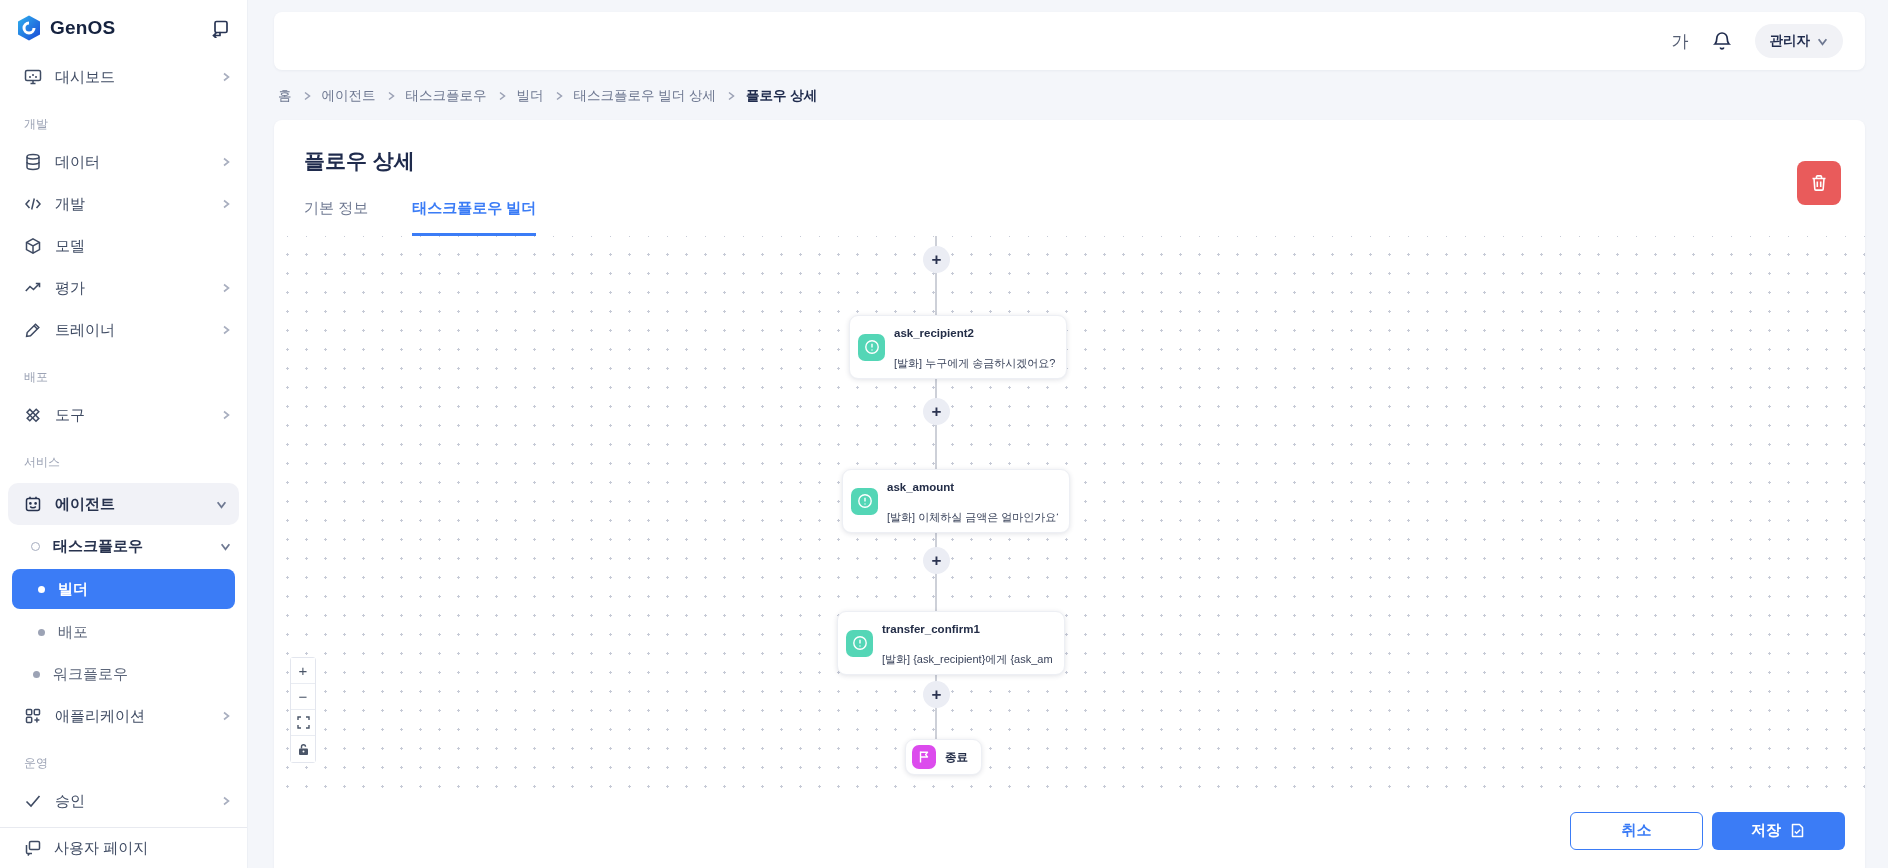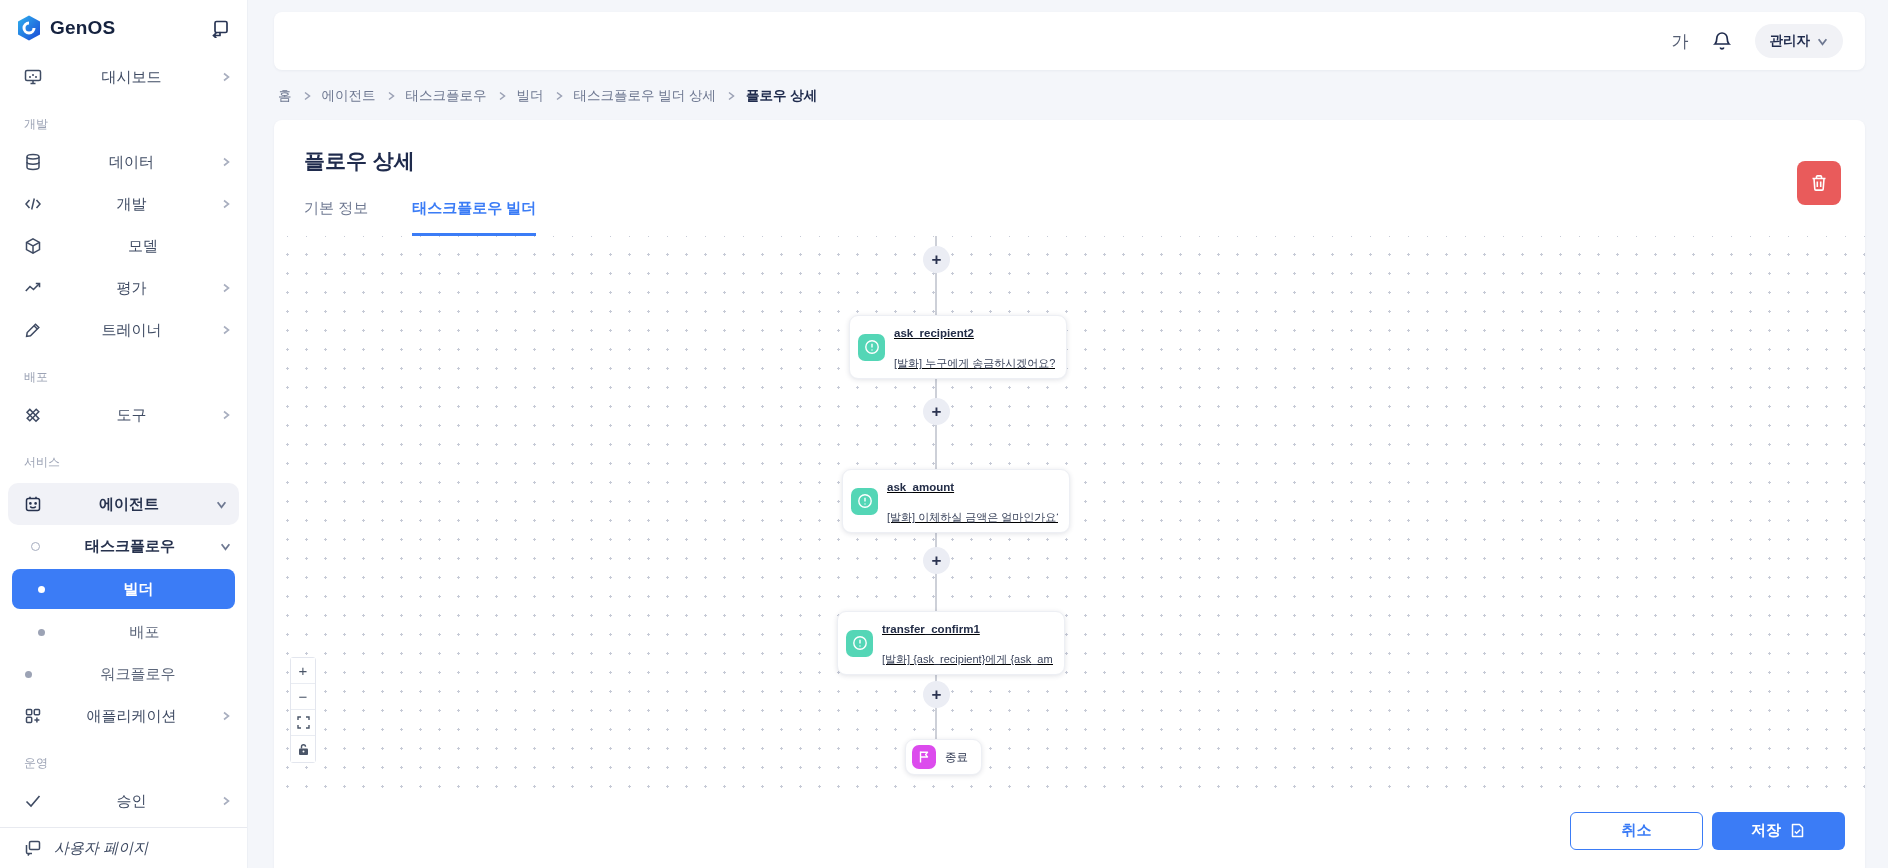--- a/index.html
+++ b/index.html
@@ -7,33 +7,33 @@
   .app { display:flex; width:1888px; height:868px; }
 
   
   .sidebar { position:relative; width:248px; height:868px; background:#FFFFFF; border-right:1px solid #EDF0F5; flex:none; }
   .logo-row { display:flex; align-items:center; height:56px; padding:0 16px; }
   .logo-mark { width:26px; height:26px; flex:none; }
   .logo-text { font-size:19px; font-weight:bold; color:#15223F; margin-left:8px; letter-spacing:.2px; }
   .collapse-btn { margin-left:auto; cursor:pointer; display:flex; align-items:center; }
   .section-label { font-size:12px; color:#9CA3B5; padding:18px 0 8px 24px; }
   .nav-item { display:flex; align-items:center; height:42px; padding:0 16px 0 24px; gap:13px; color:#3F4B63; font-size:15px; cursor:pointer; }
-  .nav-item .lbl { flex:1; white-space:nowrap;text-align:center; }
+  .nav-item .lbl { flex:1; white-space:nowrap; }
   .nav-item svg.mi { flex:none; }
   .chev { margin-left:auto; flex:none; }
   .nav-agent { margin:4px 8px 0 8px; height:42px; background:#F1F2F7; border-radius:10px; padding:0 12px 0 16px; font-weight:bold; color:#27324E; }
   .nav-sub1 { padding-left:31px; }
   .nav-sub1 .lbl { font-weight:bold; color:#27324E; }
   .ring { width:9px; height:9px; border:1.5px solid #A6ADBF; border-radius:50%; flex:none; background:#fff; }
   .dot { width:7px; height:7px; border-radius:50%; background:#9CA3B5; flex:none; }
   .nav-builder { margin:2px 12px; height:40px; border-radius:8px; background:#3B7CF6; color:#FFFFFF; padding-left:26px; font-weight:bold; }
   .nav-builder .dot { background:#FFFFFF; }
   .nav-sub2 { padding-left:38px; color:#5B6579; }
-  .nav-wf { padding-left:25px; color:#5B6579; }
-  .sidebar-bottom { position:absolute; left:0; right:0; bottom:0; background:#FFFFFF; border-top:1px solid #E8EAF0; height:41px; display:flex; align-items:center; gap:12px; padding:0 24px; color:#3F4B63; font-size:15px; cursor:pointer;font-style:italic; }
+  .nav-wf { padding-left:33px; color:#5B6579; }
+  .sidebar-bottom { position:absolute; left:0; right:0; bottom:0; background:#FFFFFF; border-top:1px solid #E8EAF0; height:41px; display:flex; align-items:center; gap:12px; padding:0 24px; color:#3F4B63; font-size:15px; cursor:pointer; }
 
   
   .main { flex:1; display:flex; flex-direction:column; padding:12px 23px 0 26px; min-width:0; }
   .topbar { height:58px; flex:none; background:#FFFFFF; border-radius:8px; box-shadow:0 1px 3px rgba(20,40,80,.05); display:flex; align-items:center; justify-content:flex-end; gap:22px; padding:0 22px; }
   .font-toggle { font-size:17px; color:#555E73; cursor:pointer; }
   .bell { cursor:pointer; display:flex; }
   .profile-pill { display:flex; align-items:center; gap:7px; background:#F1F2F6; border-radius:17px; padding:8px 15px; font-size:13.5px; font-weight:bold; color:#1F2B4D; cursor:pointer; }
 
   .breadcrumb { display:flex; align-items:center; gap:10px; padding:17px 4px 0 4px; font-size:13.5px; color:#6E7891; flex:none; }
   .breadcrumb .bc { cursor:pointer; }
@@ -46,24 +46,24 @@
   .tab.active { color:#3B7CF6; font-weight:bold; border-bottom-color:#3B7CF6; }
   .delete-btn { position:absolute; right:24px; top:-14px; width:44px; height:44px; border-radius:8px; background:#E95B5B; border:none; display:flex; align-items:center; justify-content:center; cursor:pointer; }
 
   
   .canvas { position:relative; flex:none; height:557px; background-image:radial-gradient(#C6CAD6 1.1px, transparent 1.1px); background-size:19px 19px; background-position:4px 9px; overflow:hidden; }
   .flow-line { position:absolute; left:661px; top:0; width:2px; height:521px; background:#CDD0D8; }
   .add-btn { position:absolute; left:649px; width:27px; height:27px; border-radius:50%; background:#EBEDF4; border:none; color:#2B3350; font-size:17px; line-height:25px; text-align:center; cursor:pointer; font-weight:bold; padding:0; }
   .node { position:absolute; display:flex; align-items:center; gap:9px; background:#FFFFFF; border:1px solid #EDEFF4; border-radius:9px; box-shadow:0 1px 5px rgba(30,40,70,.13); padding:7px 11px 7px 8px; cursor:pointer; max-width:228px; }
   .node-icon { width:27px; height:27px; border-radius:7px; background:#54D6B6; flex:none; display:flex; align-items:center; justify-content:center; }
   .node-icon.end { background:#DC4BED; }
-  .node-texts { min-width:0;text-decoration:underline; }
+  .node-texts { min-width:0; }
   .node-name { font-size:11.5px; font-weight:bold; color:#232D47; white-space:nowrap; }
   .node-desc { font-size:11px; color:#39425A; margin-top:15px; white-space:nowrap; overflow:hidden; }
-  .end-label { font-size:11.5px; font-weight:normal; color:#232D47; white-space:nowrap; }
+  .end-label { font-size:11.5px; font-weight:bold; color:#232D47; white-space:nowrap; }
 
   .canvas-controls { position:absolute; left:16px; top:421px; width:26px; background:#FFFFFF; border:1px solid #E3E6EE; border-radius:3px; display:flex; flex-direction:column; }
   .cc-btn { height:26px; border:none; background:#FFFFFF; border-bottom:1px solid #E9ECF2; display:flex; align-items:center; justify-content:center; cursor:pointer; color:#4A5568; font-size:15px; padding:0; }
   .cc-btn:last-child { border-bottom:none; }
 
   .footer-bar { flex:1; display:flex; align-items:center; justify-content:flex-end; gap:9px; padding:0 20px; background:#FFFFFF; }
   .btn-cancel { width:133px; height:38px; background:#FFFFFF; border:1.5px solid #3B7CF6; color:#3B7CF6; border-radius:6px; font-size:15px; font-weight:bold; cursor:pointer; font-family:Liberation Mono, monospace; }
   .btn-save { width:133px; height:38px; background:#3B7CF6; border:none; color:#FFFFFF; border-radius:6px; font-size:15px; font-weight:bold; cursor:pointer; display:flex; align-items:center; justify-content:center; gap:8px; font-family:inherit; }
 </style>
 </head>

